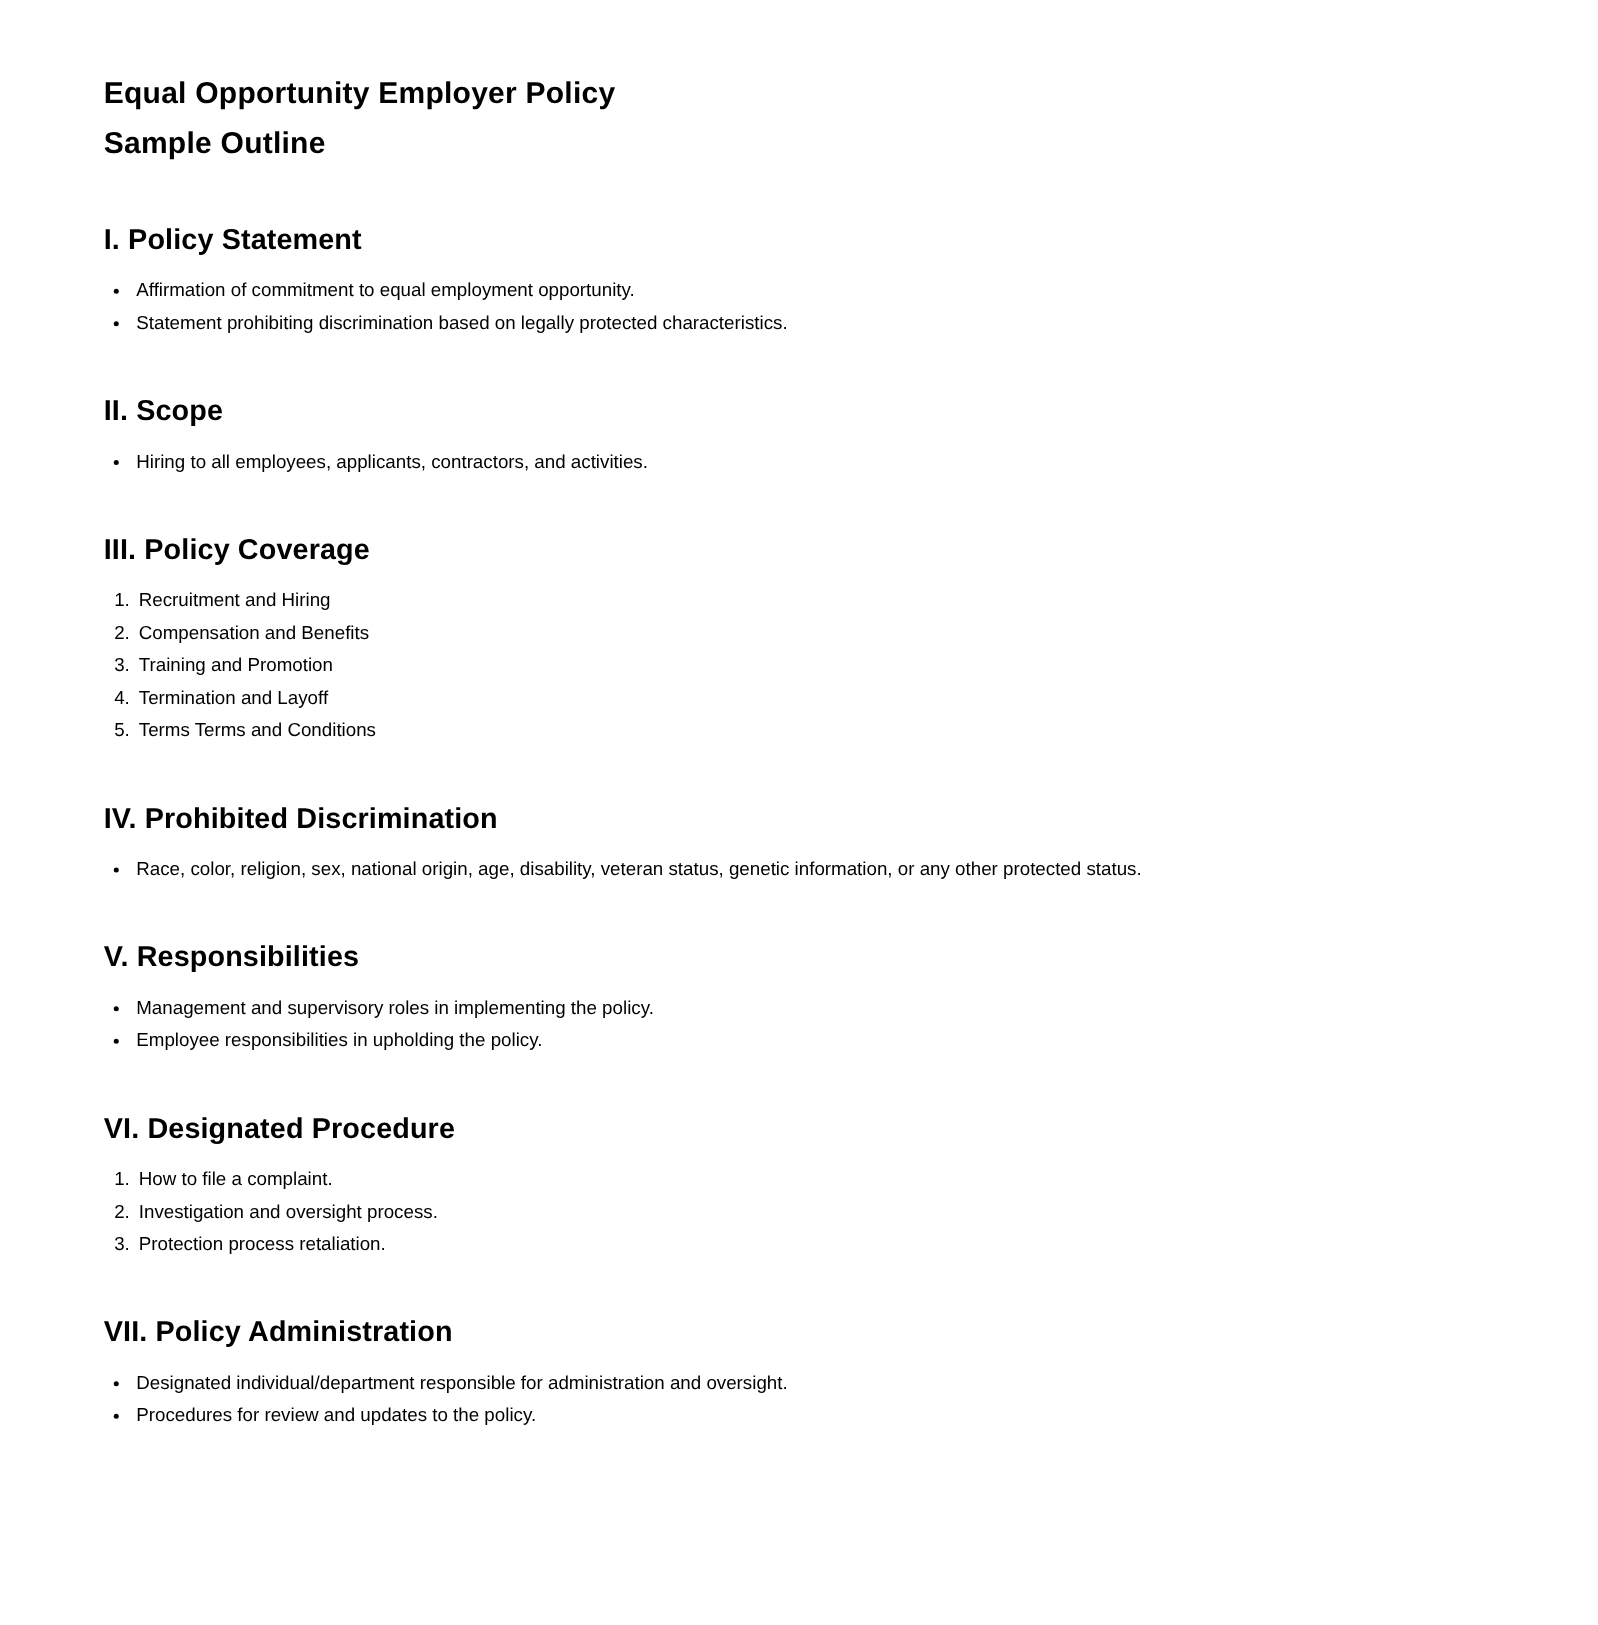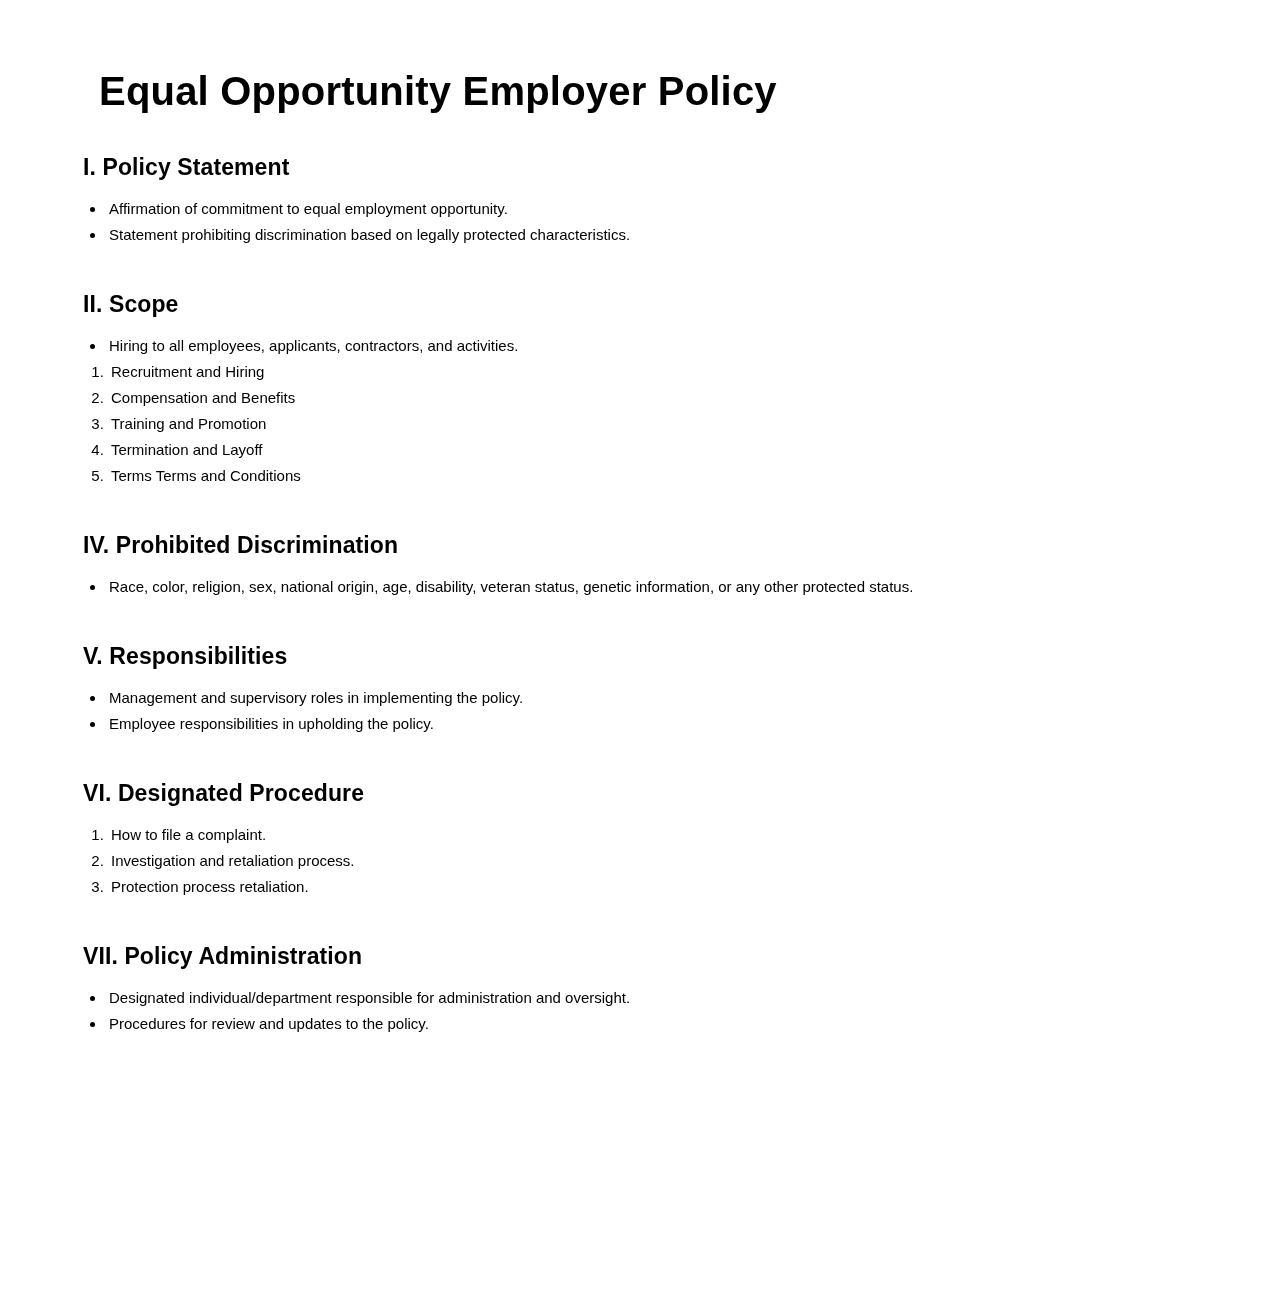--- a/index.html
+++ b/index.html
@@ -10,22 +10,22 @@
     color: #000000;
     font-family: "Liberation Sans", sans-serif;
   }
   .page {
     width: 1278px;
     min-height: 1300px;
     background: #ffffff;
     padding: 55px 120px 60px 83px;
   }
   h1.doc-title {
-    margin: 16px;
-    font-size: 40px;
+    margin: 0;
+    font-size: 24px;
     line-height: 40px;
     font-weight: 700;
     letter-spacing: 0.2px;
   }
   h1.doc-title span { display: block; }
   h2.section-heading {
     font-size: 23px;
     line-height: 28px;
     font-weight: 700;
     margin: 42px 0 15px 0;
@@ -42,38 +42,40 @@
     padding-left: 3px;
   }
 </style>
 </head>
 <body>
 
 <div class="page">
 
   <h1 class="doc-title">
     <span>Equal Opportunity Employer Policy</span>
+    <span>Sample Outline</span>
   </h1>
 
   <section>
     <h2 class="section-heading">I. Policy Statement</h2>
     <ul class="bullet-list">
       <li>Affirmation of commitment to equal employment opportunity.</li>
       <li>Statement prohibiting discrimination based on legally protected characteristics.</li>
     </ul>
   </section>
 
   <section>
     <h2 class="section-heading">II. Scope</h2>
     <ul class="bullet-list">
       <li>Hiring to all employees, applicants, contractors, and activities.</li>
     </ul>
   </section>
 
   <section>
+    <h2 class="section-heading">III. Policy Coverage</h2>
     <ol class="numbered-list">
       <li>Recruitment and Hiring</li>
       <li>Compensation and Benefits</li>
       <li>Training and Promotion</li>
       <li>Termination and Layoff</li>
       <li>Terms Terms and Conditions</li>
     </ol>
   </section>
 
   <section>
@@ -88,21 +90,21 @@
     <ul class="bullet-list">
       <li>Management and supervisory roles in implementing the policy.</li>
       <li>Employee responsibilities in upholding the policy.</li>
     </ul>
   </section>
 
   <section>
     <h2 class="section-heading">VI. Designated Procedure</h2>
     <ol class="numbered-list">
       <li>How to file a complaint.</li>
-      <li>Investigation and retaliation process.</li>
+      <li>Investigation and oversight process.</li>
       <li>Protection process retaliation.</li>
     </ol>
   </section>
 
   <section>
     <h2 class="section-heading">VII. Policy Administration</h2>
     <ul class="bullet-list">
       <li>Designated individual/department responsible for administration and oversight.</li>
       <li>Procedures for review and updates to the policy.</li>
     </ul>

